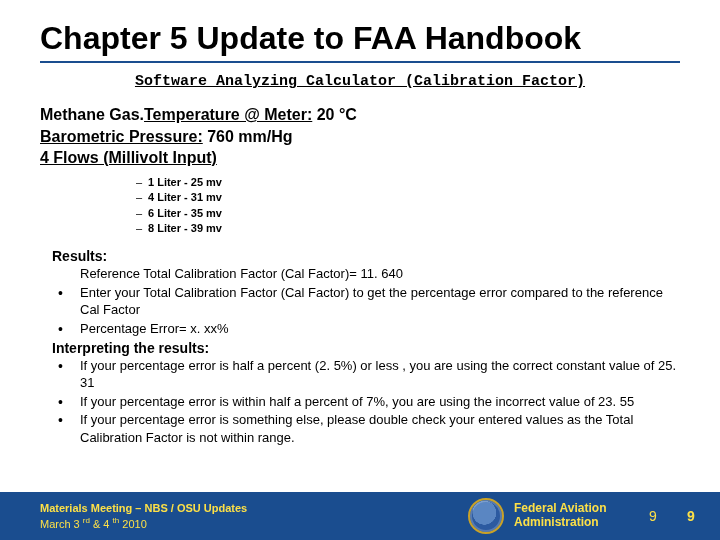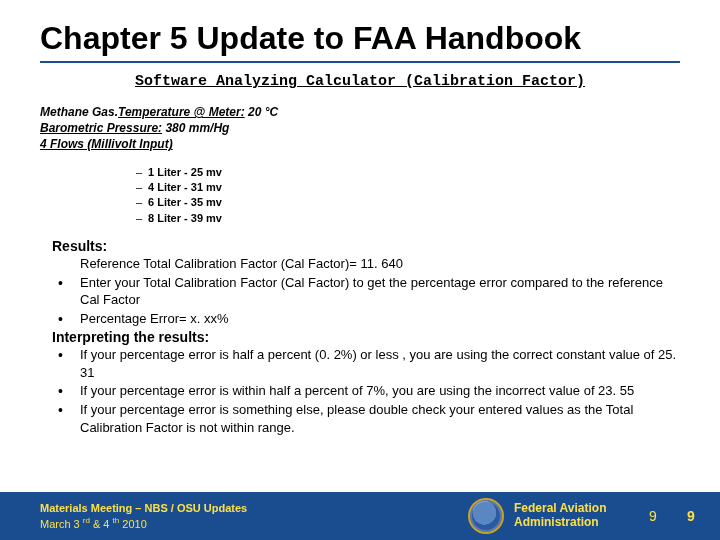--- a/index.html
+++ b/index.html
@@ -24,25 +24,24 @@
   }
   .subtitle {
     text-align: center;
     font-size: 15px;
     font-weight: bold;
     text-decoration: underline;
     margin-bottom: 14px;
     font-family: Liberation Mono, monospace;
   }
   .intro {
-    font-size: 12px;
+    font-size: 16px;
     font-weight: bold;
     line-height: 1.35;
-    margin-bottom: 12px;
-    font-style: italic;
+    margin-bottom: 6px;
   }
   .intro .uline { text-decoration: underline; }
   .flows {
     padding-left: 90px;
     font-size: 11px;
     font-weight: bold;
     line-height: 1.4;
     margin-bottom: 12px;
   }
   .flows .dash { display:inline-block; width: 18px; text-align:center; font-weight: normal;}
@@ -116,42 +115,42 @@
 
 <div class="slide">
   <div class="title">Chapter 5 Update to FAA Handbook</div>
   <div class="subtitle">Software Analyzing Calculator (Calibration Factor)</div>
 
   <div class="intro">
     <div>
       <span>Methane  Gas.</span><span class="uline">Temperature @ Meter:</span><span> 20 °C</span>
     </div>
     <div>
-      <span class="uline">Barometric Pressure:</span><span> 380 mm/Hg</span>
+      <span class="uline">Barometric Pressure:</span><span> 760 mm/Hg</span>
     </div>
     <div class="uline">4 Flows (Millivolt Input)</div>
   </div>
 
   <div class="flows">
     <div><span class="dash">–</span><span>1 Liter - 25 mv</span></div>
     <div><span class="dash">–</span><span>4 Liter - 31 mv</span></div>
     <div><span class="dash">–</span><span>6 Liter - 35 mv</span></div>
     <div><span class="dash">–</span><span>8 Liter - 39 mv</span></div>
   </div>
 
   <div class="section-hd">Results:</div>
   <ul class="body">
     <li class="nobullet">Reference Total Calibration Factor (Cal Factor)= 11. 640</li>
     <li class="bullet">Enter your Total Calibration Factor (Cal Factor) to get the percentage error compared to the reference Cal Factor</li>
     <li class="bullet">Percentage Error= x. xx%</li>
   </ul>
 
   <div class="section-hd">Interpreting the results:</div>
   <ul class="body">
-    <li class="bullet">If your percentage error is half a percent (0. 2%) or less , you are using the correct constant value of 25. 31</li>
+    <li class="bullet">If your percentage error is half a percent (2. 5%) or less , you are using the correct constant value of 25. 31</li>
     <li class="bullet">If your percentage error is within half a percent of 7%, you are using the incorrect value of 23. 55</li>
     <li class="bullet">If your percentage error is something else, please double check your entered values as the Total Calibration Factor is not within range.</li>
   </ul>
 </div>
 
 <div class="footer">
   <div class="footer-left">
     <div class="mtitle">Materials Meeting – NBS / OSU Updates</div>
     <div>
       <span>March 3 </span><sup>rd</sup><span> &amp; 4 </span><sup>th</sup><span> 2010</span>

